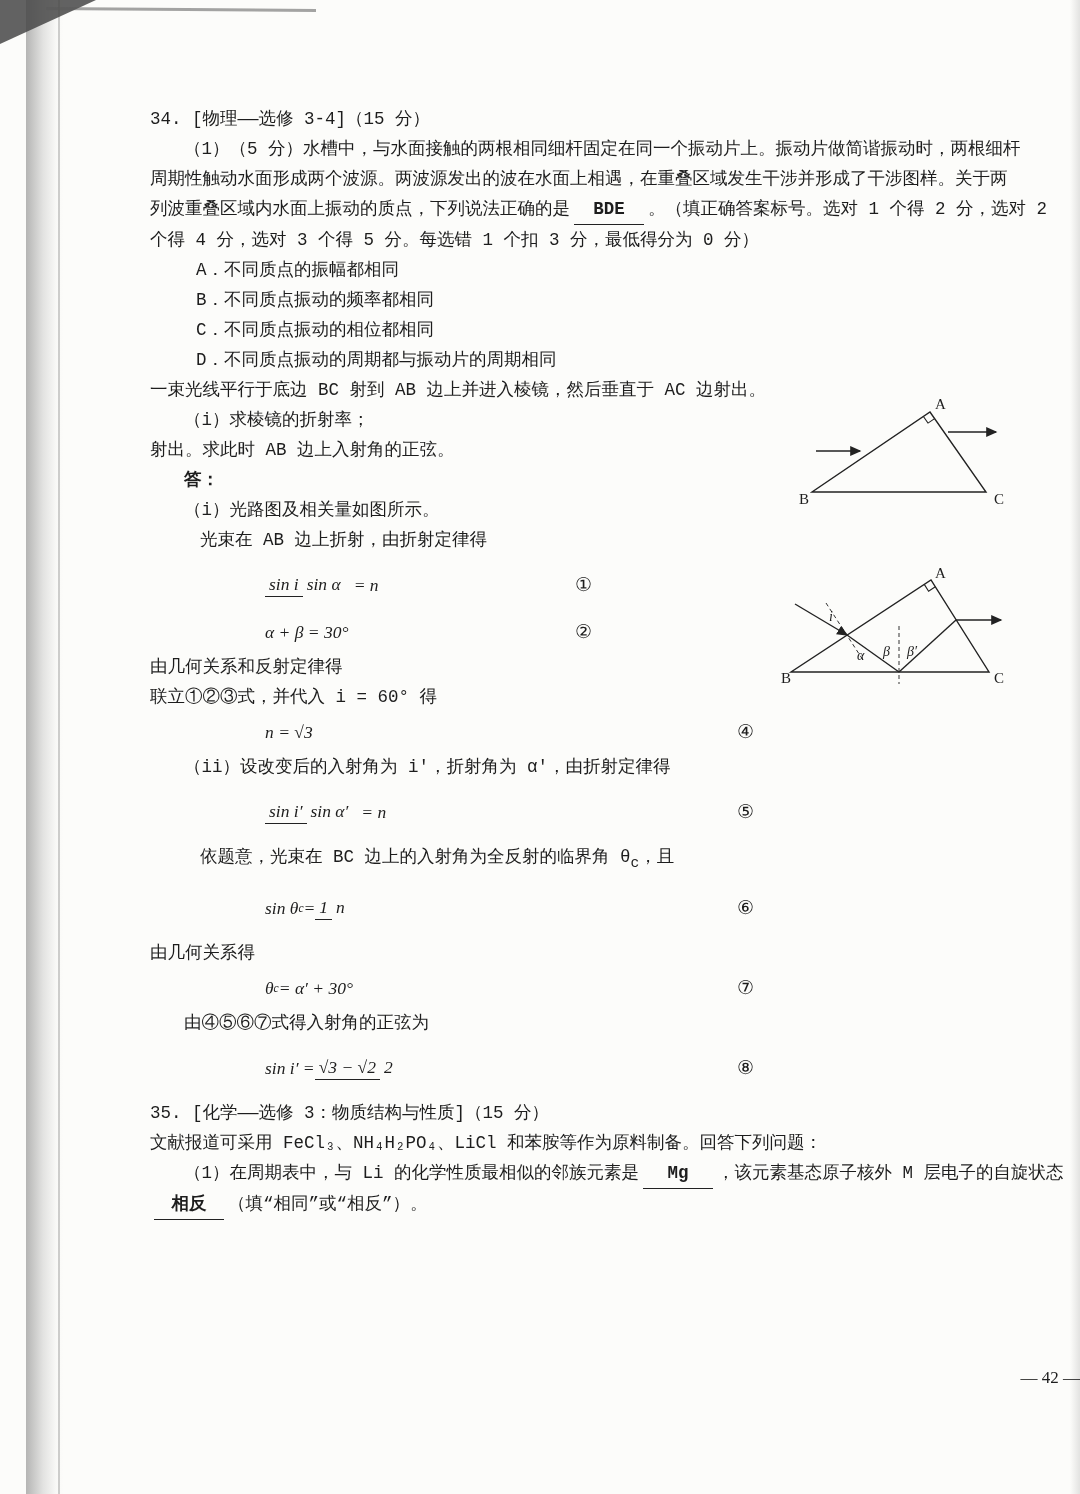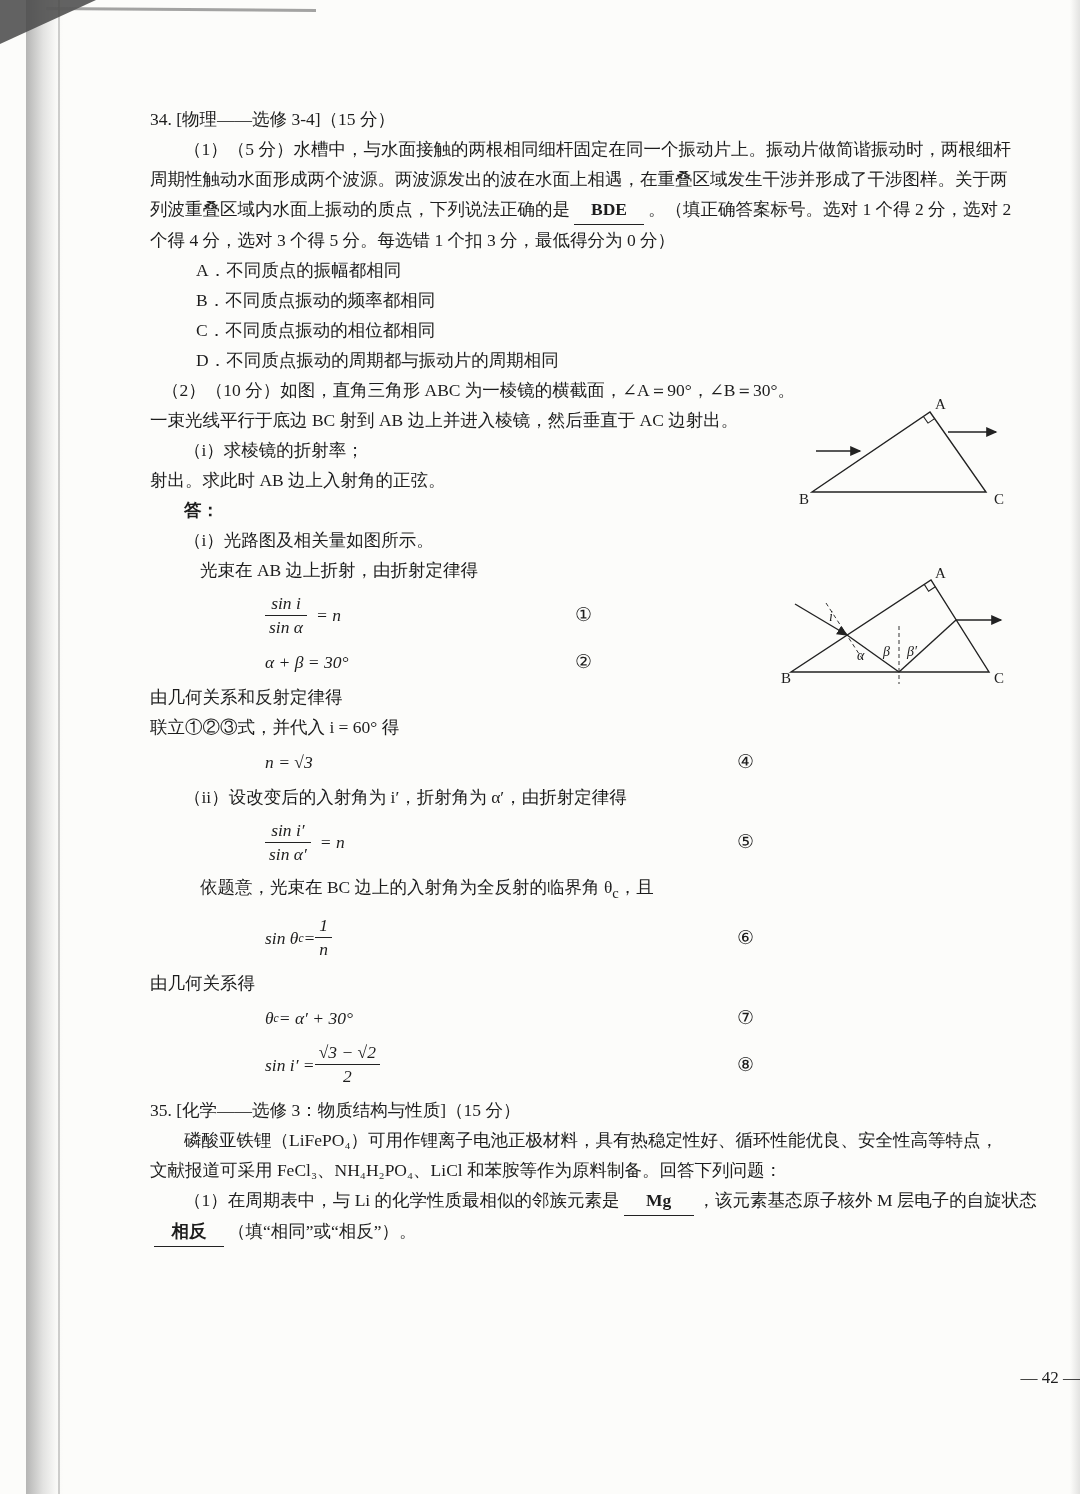--- a/index.html
+++ b/index.html
@@ -9,34 +9,34 @@
   .gutter{position:absolute;left:26px;top:0;bottom:0;width:38px;
           background:linear-gradient(to right,rgba(110,110,110,.50),rgba(160,160,160,.28) 45%,rgba(220,220,220,.10) 80%,transparent);}
   .gutter-line{position:absolute;left:58px;top:0;bottom:0;width:2px;background:rgba(120,120,120,.35);}
   .corner-wedge{position:absolute;left:0;top:0;width:0;height:0;
                 border-top:44px solid rgba(70,70,70,.85);border-right:96px solid transparent;}
   .top-line{position:absolute;left:46px;top:8px;width:270px;height:3px;background:rgba(90,90,90,.55);transform:rotate(.4deg);}
   .right-shade{position:absolute;right:0;top:0;bottom:0;width:10px;
                background:linear-gradient(to left,rgba(150,150,150,.25),transparent);}
   
   .content{position:absolute;left:150px;top:104px;width:868px;font-size:17.5px;line-height:30px;}
-  .line{white-space:nowrap;}
+  .line{white-space:nowrap;font-family:Liberation Mono, monospace;}
   .ind1{margin-left:34px;}
   .ind2{margin-left:50px;}
   .ind-sm{margin-left:12px;}
   .opt{margin-left:46px;}
   .bold{font-weight:bold;}
   .blank-answer{display:inline-block;min-width:54px;text-align:center;border-bottom:1.6px solid #222;
                 padding:0 8px;margin:0 4px;font-weight:600;}
   
   .eq-row{position:relative;margin:3px 0 3px 115px;display:flex;align-items:center;height:34px;}
   .eq-row.tall{height:54px;}
   .eq{font-style:italic;font-size:17.5px;display:inline-flex;align-items:center;}
   .eq sub{font-size:11.5px;font-style:italic;}
-  .frac{display:inline-flex;flex-direction:column;text-align:center;vertical-align:middle;margin:0 5px 0 0;}
+  .frac{display:inline-flex;flex-direction:row;text-align:center;vertical-align:middle;margin:0 5px 0 0;}
   .fnum{display:block;border-bottom:1.4px solid #222;padding:0 4px;line-height:23px;}
   .fden{display:block;padding:0 4px;line-height:23px;}
   .eq-tail{margin-left:4px;}
   .eq-no{position:absolute;font-style:normal;font-size:19px;top:50%;transform:translateY(-50%);}
   .pos-a{left:310px;}
   .pos-b{left:472px;}
   
   .diagram1{position:absolute;left:798px;top:396px;}
   .diagram2{position:absolute;left:781px;top:566px;}
   svg text{font-family:"Liberation Serif","DejaVu Serif",serif;font-size:15px;fill:#1d1d1d;}
@@ -63,21 +63,20 @@
     <div class="line">
       <span>列波重叠区域内水面上振动的质点，下列说法正确的是</span><span class="blank-answer">BDE</span><span>。（填正确答案标号。选对 1 个得 2 分，选对 2</span>
     </div>
     <div class="line">个得 4 分，选对 3 个得 5 分。每选错 1 个扣 3 分，最低得分为 0 分）</div>
 
     <div class="line opt">A．不同质点的振幅都相同</div>
     <div class="line opt">B．不同质点振动的频率都相同</div>
     <div class="line opt">C．不同质点振动的相位都相同</div>
     <div class="line opt">D．不同质点振动的周期都与振动片的周期相同</div>
 
-    <div class="line ind-sm">（2）（10 分）如图，直角三角形 ABC 为一棱镜的横截面，∠A＝90°，∠B＝30°。</div>
     <div class="line">一束光线平行于底边 BC 射到 AB 边上并进入棱镜，然后垂直于 AC 边射出。</div>
     <div class="line ind1">（i）求棱镜的折射率；</div>
     <div class="line">射出。求此时 AB 边上入射角的正弦。</div>
 
     <div class="line ind1 bold">答：</div>
 
     <div class="line ind1">（i）光路图及相关量如图所示。</div>
     <div class="line ind2">光束在 AB 边上折射，由折射定律得</div>
 
     <div class="eq-row tall">
@@ -141,34 +140,34 @@
 
     <div class="eq-row">
       <span class="eq">
           <span>θ</span>
           <sub>c</sub>
           <span> = α′ + 30°</span>
         </span>
       <span class="eq-no pos-b">⑦</span>
     </div>
 
+    <div class="line ind1">由④⑤⑥⑦式得入射角的正弦为</div>
 
     <div class="eq-row tall">
       <span class="eq">
           <span>sin i′ = </span>
           <span class="frac">
             <span class="fnum">√3 − √2</span>
             <span class="fden">2</span>
           </span>
         </span>
       <span class="eq-no pos-b">⑧</span>
     </div>
 
     <div class="line">35. [化学——选修 3：物质结构与性质]（15 分）</div>
-    <div class="line ind1">磷酸亚铁锂（LiFePO₄）可用作锂离子电池正极材料，具有热稳定性好、循环性能优良、安全性高等特点，</div>
     <div class="line">文献报道可采用 FeCl₃、NH₄H₂PO₄、LiCl 和苯胺等作为原料制备。回答下列问题：</div>
     <div class="line ind1">
       <span>（1）在周期表中，与 Li 的化学性质最相似的邻族元素是</span><span class="blank-answer">Mg</span><span>，该元素基态原子核外 M 层电子的自旋状态</span>
     </div>
     <div class="line">
       <span class="blank-answer">相反</span><span>（填“相同”或“相反”）。</span>
     </div>
 
   </div>
 

